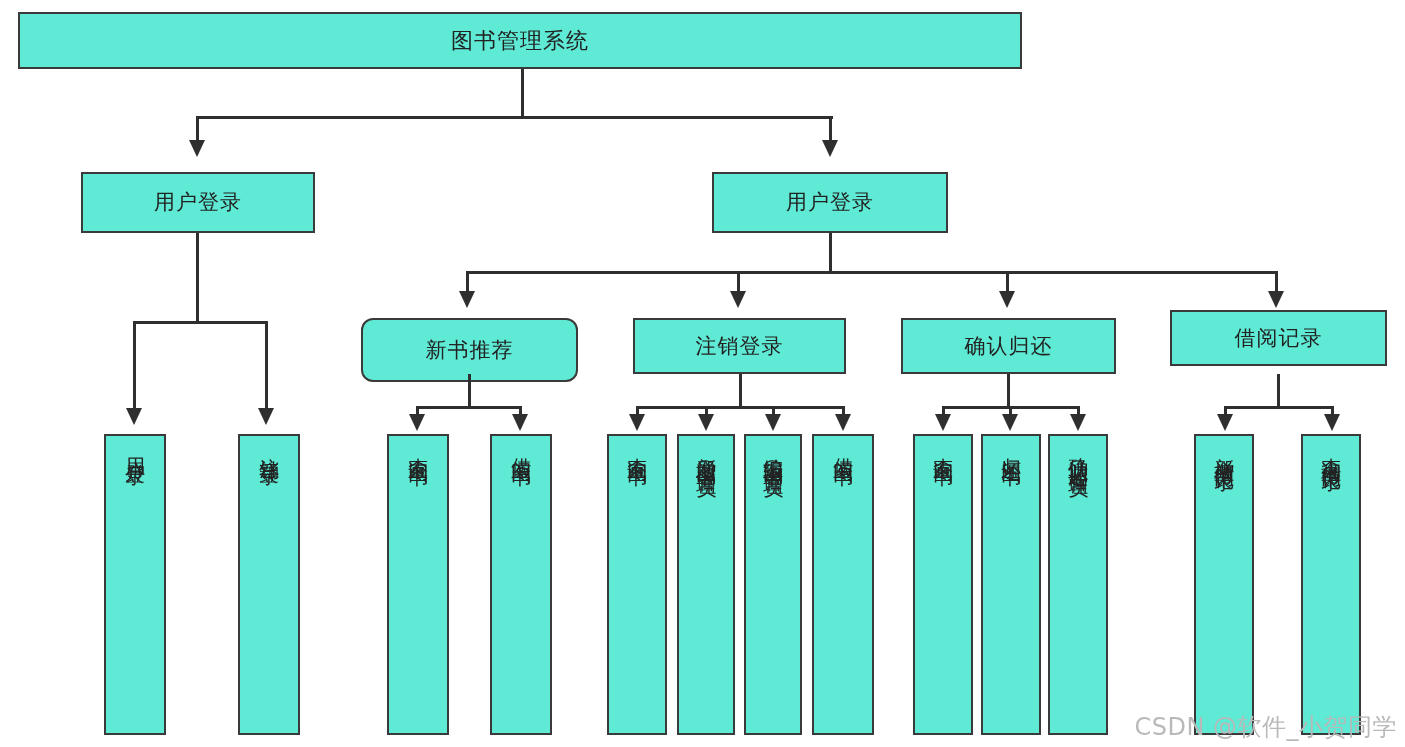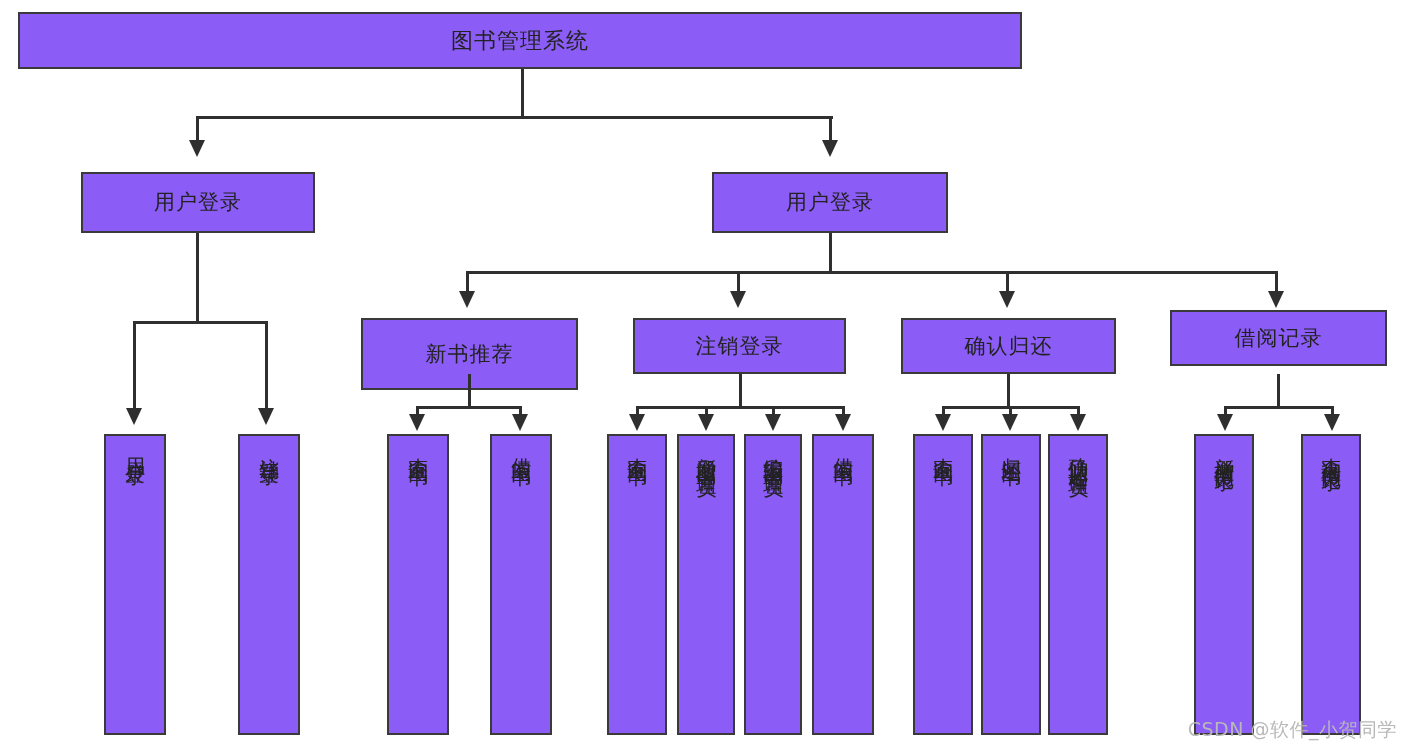--- a/index.html
+++ b/index.html
@@ -12,21 +12,21 @@
     position:relative;
     width:1405px;
     height:747px;
     background:#ffffff;
     overflow:hidden;
   }
   
   .node{
     position:absolute;
     box-sizing:border-box;
-    background:#8b5cf6;
+    background:#5eead4;
     border:2.5px solid #3a3a3a;
     display:flex;
     align-items:center;
     justify-content:center;
     text-align:center;
   }
   .node .label{
     font-size:21px;
     line-height:1.25;
     letter-spacing:1px;
@@ -66,21 +66,21 @@
     width:0;height:0;
     border-left:8px solid transparent;
     border-right:8px solid transparent;
     border-top:17px solid #2f2f2f;
   }
   
   #watermark{
     position:absolute;
     right:8px;
     bottom:4px;
-    font-size:19px;
+    font-size:24px;
     color:#b9b9b9;
     letter-spacing:.5px;
     white-space:nowrap;
     pointer-events:none;
   }
 </style>
 </head>
 <body>
 
 <div id="canvas">
@@ -115,21 +115,21 @@
   <div class="hline" style="left:466px; top:271px; width:812px; height:3px;"></div>
   <div class="vline" style="left:466px; top:271px; width:3px; height:22px;"></div>
   <div class="arrow" style="left:459px; top:291px;"></div>
   <div class="vline" style="left:737px; top:271px; width:3px; height:22px;"></div>
   <div class="arrow" style="left:730px; top:291px;"></div>
   <div class="vline" style="left:1006px; top:271px; width:3px; height:22px;"></div>
   <div class="arrow" style="left:999px; top:291px;"></div>
   <div class="vline" style="left:1275px; top:271px; width:3px; height:22px;"></div>
   <div class="arrow" style="left:1268px; top:291px;"></div>
 
-  <div class="node l2" style="left:361px; top:318px; width:217px; height:72px;">
+  <div class="node l2" style="left:361px; top:318px; width:217px; height:64px;border-radius:12px;">
     <span class="label">新书推荐</span>
   </div>
   <div class="node l2" style="left:633px; top:318px; width:213px; height:56px;">
     <span class="label">注销登录</span>
   </div>
   <div class="node l2" style="left:901px; top:318px; width:215px; height:56px;">
     <span class="label">确认归还</span>
   </div>
   <div class="node l2" style="left:1170px; top:310px; width:217px; height:56px;">
     <span class="label">借阅记录</span>

